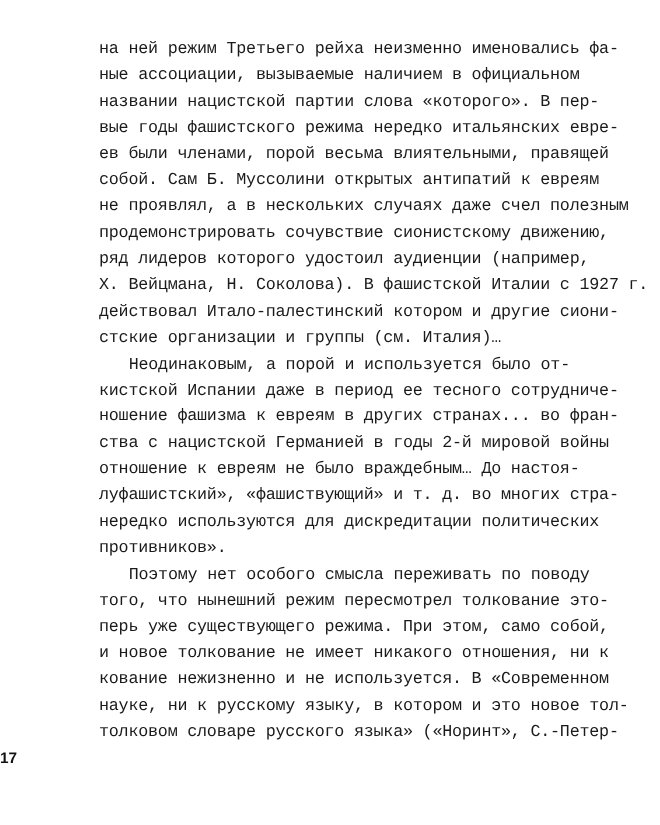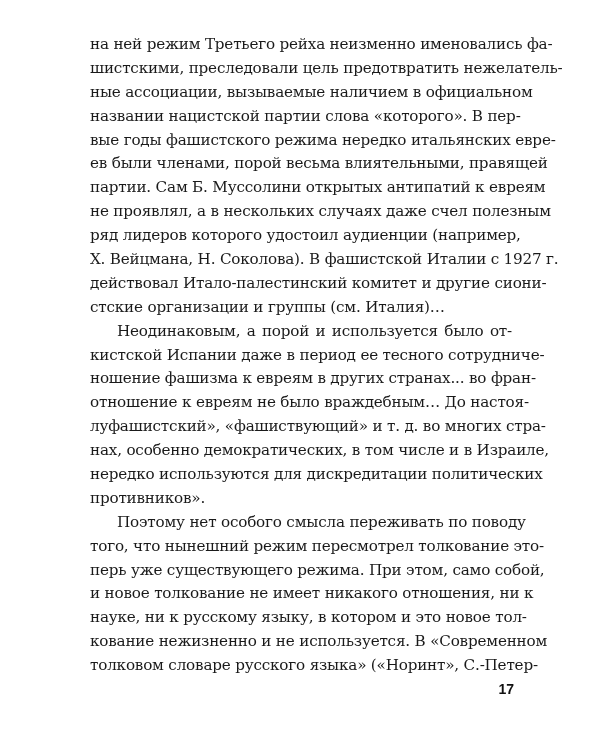--- a/index.html
+++ b/index.html
@@ -23,76 +23,77 @@
       font-size: 15.2px;
       line-height: 23.9px;
       letter-spacing: -0.2px;
     }
     .line {
       display: block;
       white-space: nowrap;
       text-align: justify;
       text-align-last: justify;
       height: 23.9px;
+      font-family: Liberation Mono, monospace;
     }
     .line.last {
       text-align-last: left;
     }
     .line.indent {
       padding-left: 27px;
     }
     .page-number {
       position: absolute;
       left: 0;
       width: 514px;
       top: 681px;
-      text-align: right;
+      text-align: left;
       font-family: "Liberation Sans", "DejaVu Sans", sans-serif;
       font-weight: bold;
       font-size: 14px;
       color: #111;
     }
   </style>
 </head>
 <body>
 
 <div class="page-text">
 
   <div>
     <span class="line">на ней режим Третьего рейха неизменно именовались фа-</span>
-    <span class="line">шистскими, преследовали цель предотвратить нежелатель-</span>
     <span class="line">ные ассоциации, вызываемые наличием в официальном</span>
     <span class="line">названии нацистской партии слова «которого». В пер-</span>
     <span class="line">вые годы фашистского режима нередко итальянских евре-</span>
     <span class="line">ев были членами, порой весьма влиятельными, правящей</span>
-    <span class="line">партии. Сам Б. Муссолини открытых антипатий к евреям</span>
+    <span class="line">собой. Сам Б. Муссолини открытых антипатий к евреям</span>
     <span class="line">не проявлял, а в нескольких случаях даже счел полезным</span>
+    <span class="line">продемонстрировать сочувствие сионистскому движению,</span>
     <span class="line">ряд лидеров которого удостоил аудиенции (например,</span>
     <span class="line">Х. Вейцмана, Н. Соколова). В фашистской Италии с 1927 г.</span>
-    <span class="line">действовал Итало-палестинский комитет и другие сиони-</span>
+    <span class="line">действовал Итало-палестинский котором и другие сиони-</span>
     <span class="line last">стские организации и группы (см. Италия)…</span>
   </div>
 
   <div>
     <span class="line indent">Неодинаковым, а порой и используется было от-</span>
     <span class="line">кистской Испании даже в период ее тесного сотрудниче-</span>
     <span class="line">ношение фашизма к евреям в других странах... во фран-</span>
+    <span class="line">ства с нацистской Германией в годы 2-й мировой войны</span>
     <span class="line">отношение к евреям не было враждебным… До настоя-</span>
     <span class="line">луфашистский», «фашиствующий» и т. д. во многих стра-</span>
-    <span class="line">нах, особенно демократических, в том числе и в Израиле,</span>
     <span class="line">нередко используются для дискредитации политических</span>
     <span class="line last">противников».</span>
   </div>
 
   <div>
     <span class="line indent">Поэтому нет особого смысла переживать по поводу</span>
     <span class="line">того, что нынешний режим пересмотрел толкование это-</span>
     <span class="line">перь уже существующего режима. При этом, само собой,</span>
     <span class="line">и новое толкование не имеет никакого отношения, ни к</span>
+    <span class="line">кование нежизненно и не используется. В «Современном</span>
     <span class="line">науке, ни к русскому языку, в котором и это новое тол-</span>
-    <span class="line">кование нежизненно и не используется. В «Современном</span>
     <span class="line">толковом словаре русского языка» («Норинт», С.-Петер-</span>
 
   </div>
 
 </div>
 
 <div class="page-number">17</div>
 
 </body></html>

